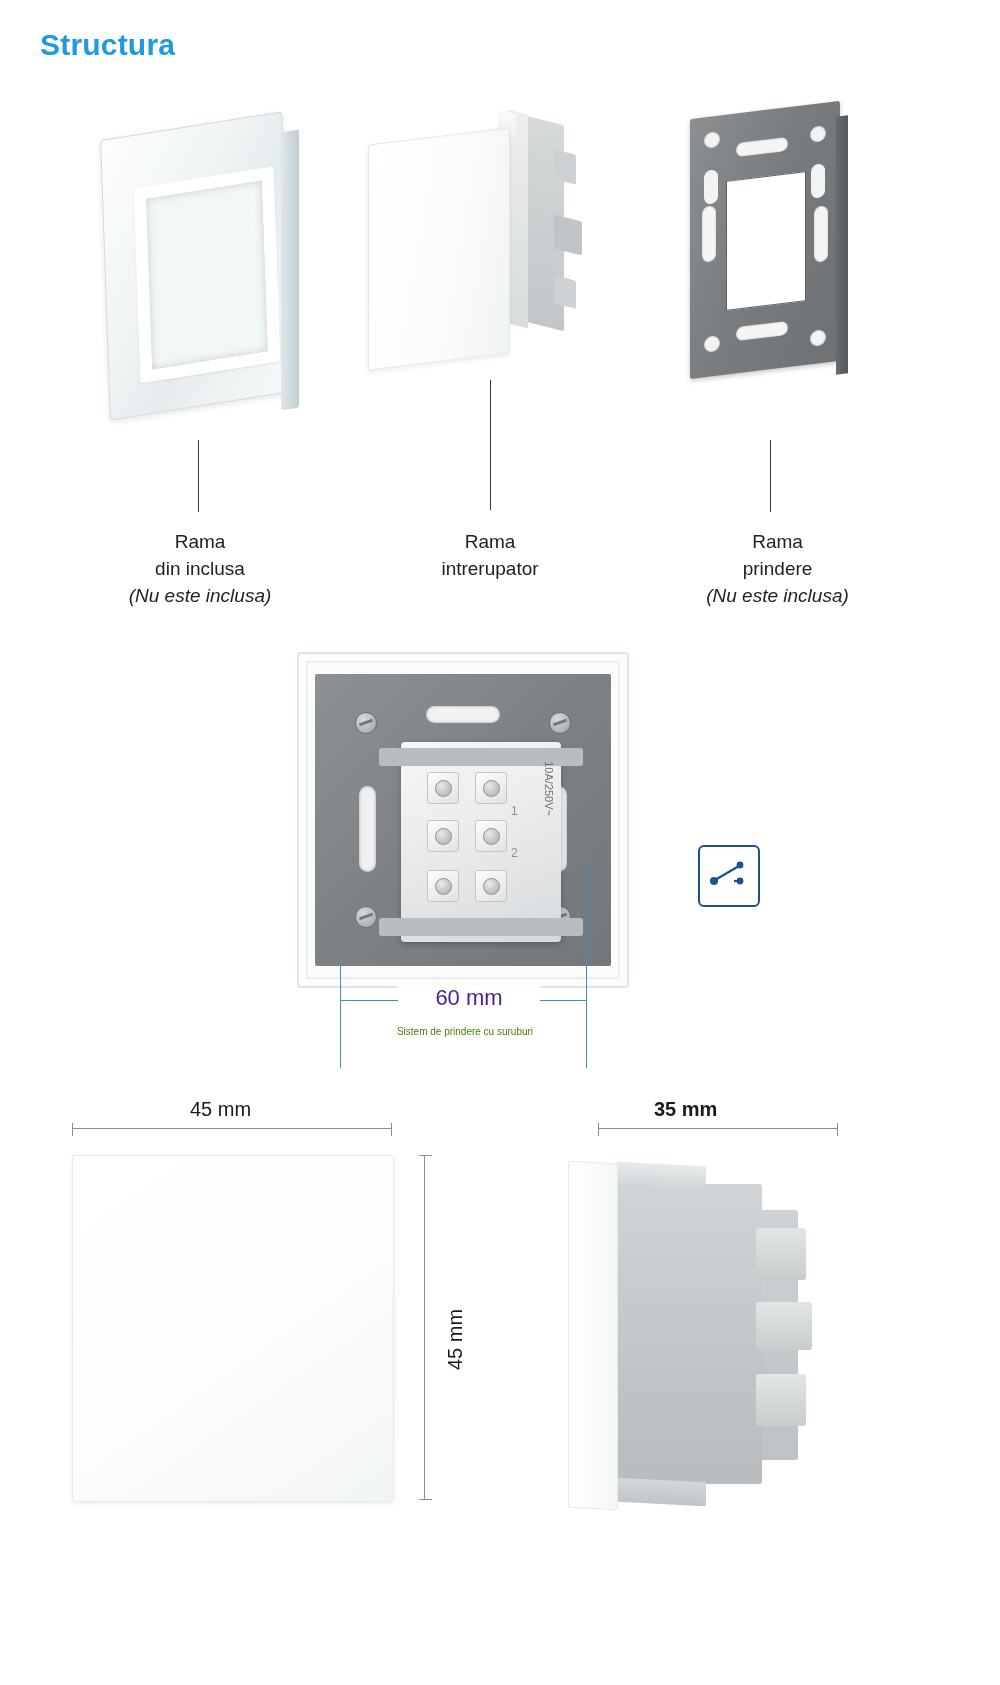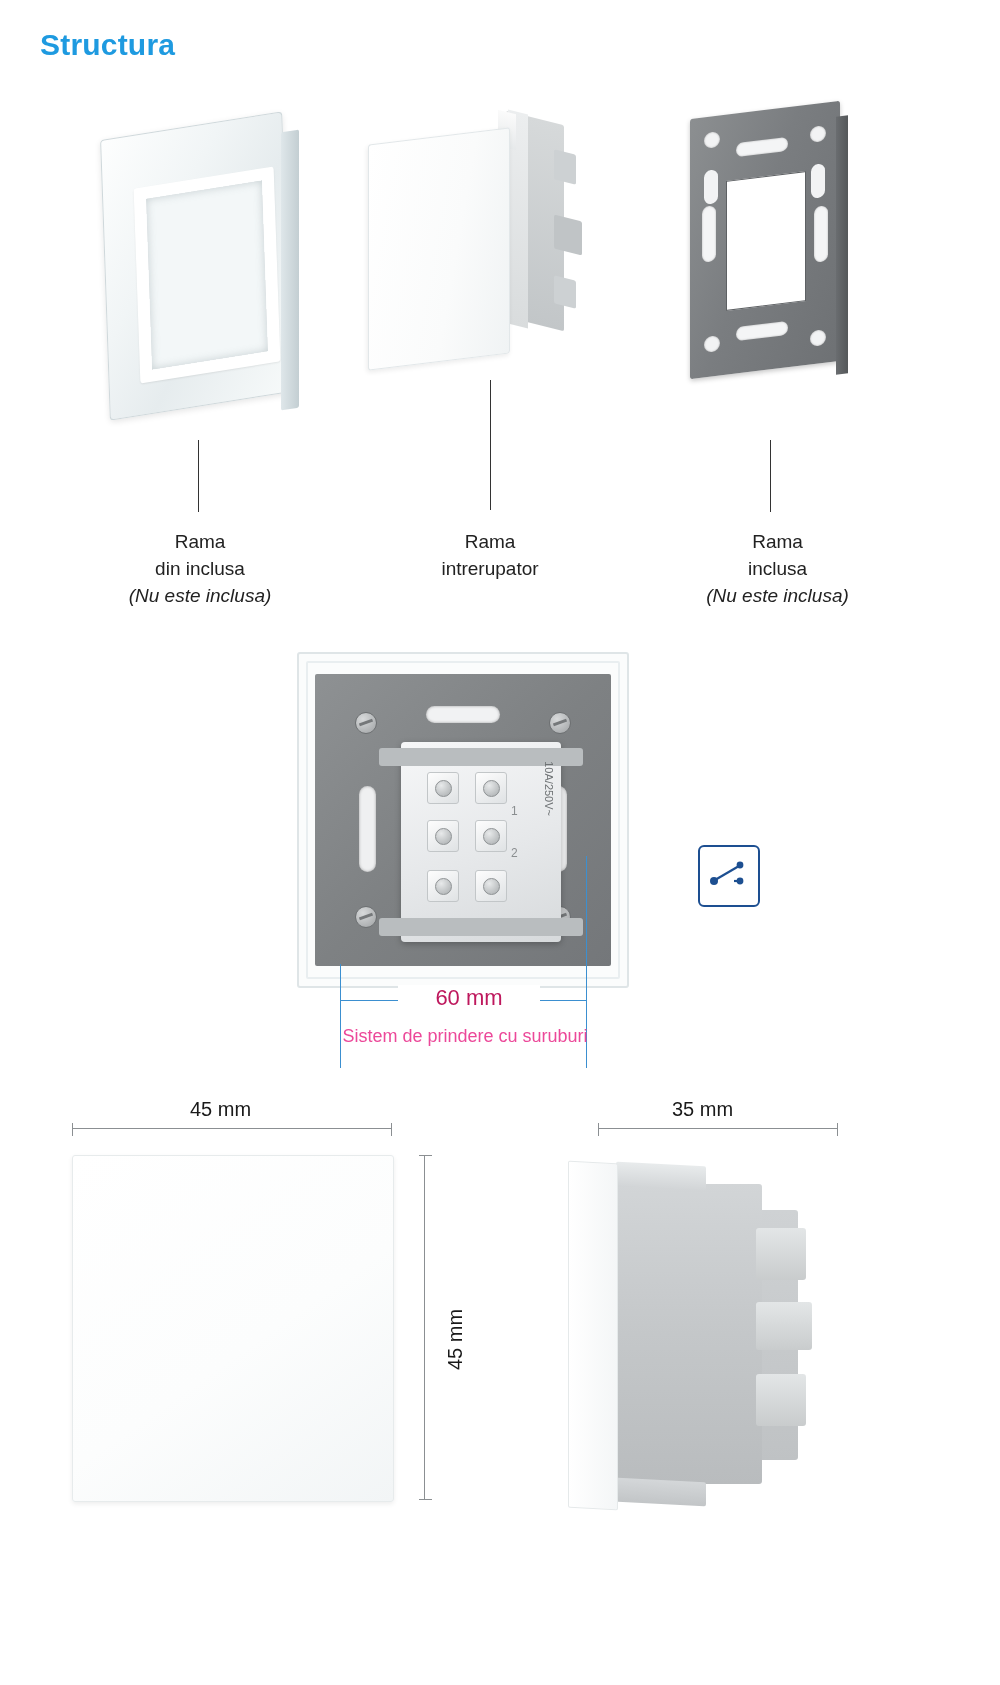--- a/index.html
+++ b/index.html
@@ -279,31 +279,31 @@
   .cn1 { left: 110px; top: 62px; }
   .cn2 { left: 110px; top: 104px; }
 
   
   .dim60-line {
     position: absolute; left: 340px; top: 1000px; width: 246px; height: 1;
     border-top: 1px solid #3b8fd0;
   }
   .dim60-label {
     position: absolute; left: 398px; top: 985px; width: 130px;
-    text-align: center; font-size: 22px; color: #be185d;
+    text-align: center; font-size: 22px; color: #4c1d95;
     background: #fff; padding: 0 6px;
   }
   .dim-tick {
     position: absolute; width: 1px; background: #3b8fd0;
   }
   .tick-l { left: 340px; top: 964px; height: 104px; }
   .tick-r { left: 586px; top: 856px; height: 212px; }
   .screw-note {
     position: absolute; left: 320px; top: 1026px; width: 290px;
-    text-align: center; font-size: 18px; color: #ec4899;
+    text-align: center; font-size: 10px; color: #4d7c0f;
   }
 
   
   .wire-badge {
     position: absolute; left: 698px; top: 845px; width: 58px; height: 58px;
     border: 2px solid #1d4f91; border-radius: 6px; background: #fff;
   }
 
   
   .dimbar {
@@ -424,21 +424,21 @@
   <div class="metal-keyhole mk1"></div>
   <div class="metal-keyhole mk2"></div>
   <div class="metal-hole mh1"></div>
   <div class="metal-hole mh2"></div>
   <div class="metal-hole mh3"></div>
   <div class="metal-hole mh4"></div>
 </div>
 <div class="leader" style="left:770px; top:440px; height:72px;"></div>
 <div class="caption" id="cap-metal">
   <div>Rama</div>
-  <div>inclusa</div>
+  <div>prindere</div>
   <div class="note">(Nu este inclusa)</div>
 </div>
 
 <div class="rear-wrap">
   <div class="rear-frame"></div>
   <div class="rear-frame2"></div>
   <div class="rear-metal">
     <div class="rear-slot-h rs-top"></div>
     <div class="rear-slot-h rs-bot"></div>
     <div class="rear-slot-v rv-l"></div>
@@ -480,21 +480,21 @@
   </svg>
 </div>
 
 <div class="dimbar" style="left:72px; top:1128px; width:320px;"></div>
 <div class="dim-text" style="left:190px; top:1098px;">45 mm</div>
 <div class="front-square"></div>
 <div class="dimbar-v" style="left:424px; top:1155px; height:345px;"></div>
 <div class="dim-text-v" style="left:444px; top:1370px;">45 mm</div>
 
 <div class="dimbar" style="left:598px; top:1128px; width:240px;"></div>
-<div class="dim-text" style="left:672px; top:1098px;">35 mm</div>
+<div class="dim-text" style="left:654px; top:1098px;font-weight:bold;">35 mm</div>
 
 <div class="side-wrap">
   <div class="side-body2"></div>
   <div class="side-body"></div>
   <div class="side-lug sl1"></div>
   <div class="side-lug sl2"></div>
   <div class="side-lug sl3"></div>
   <div class="side-top-tab"></div>
   <div class="side-bot-tab"></div>
   <div class="side-notch"></div>

